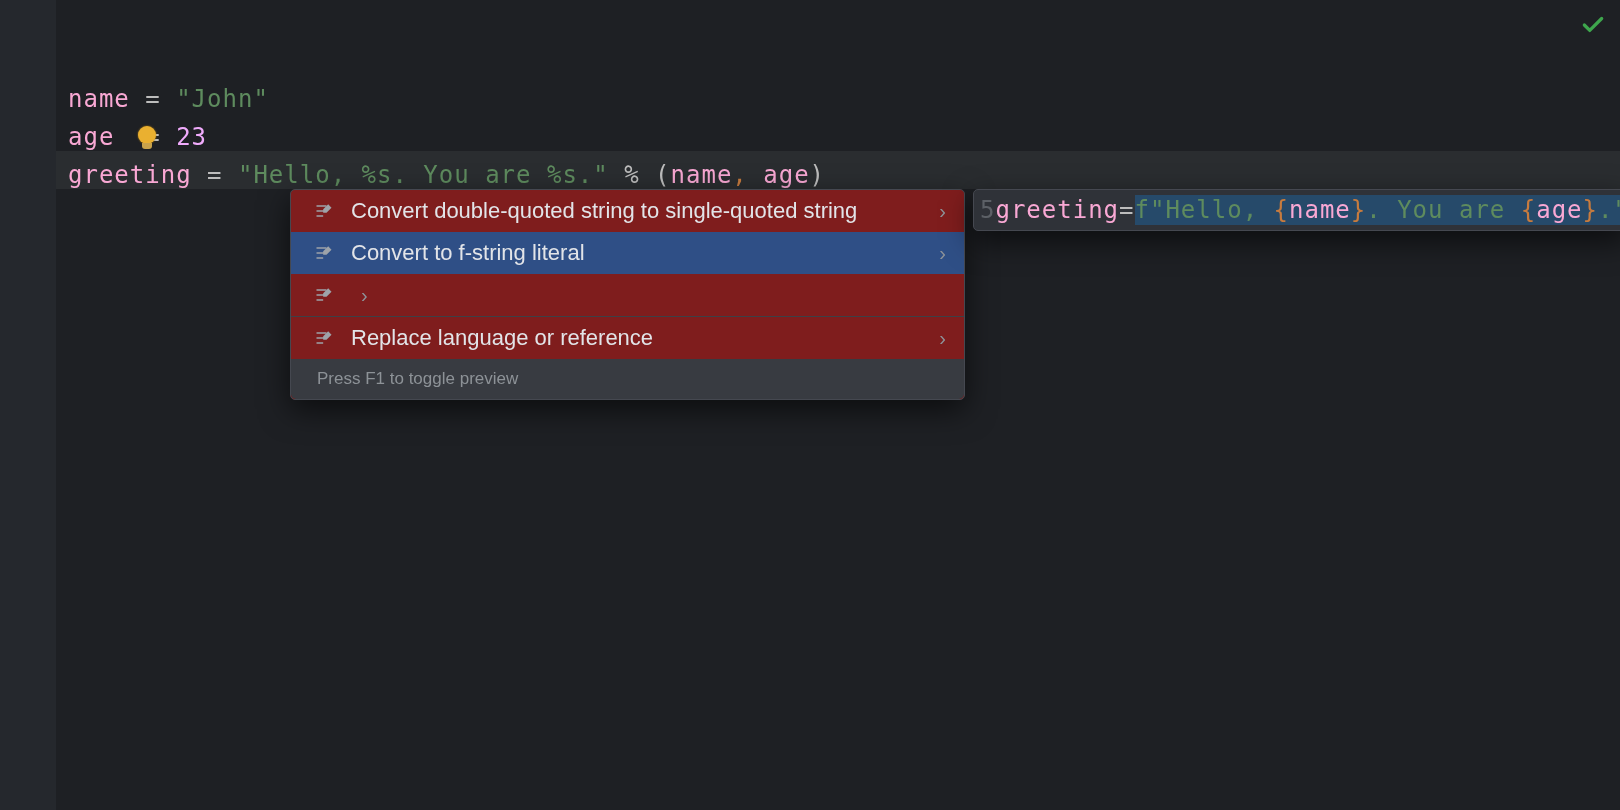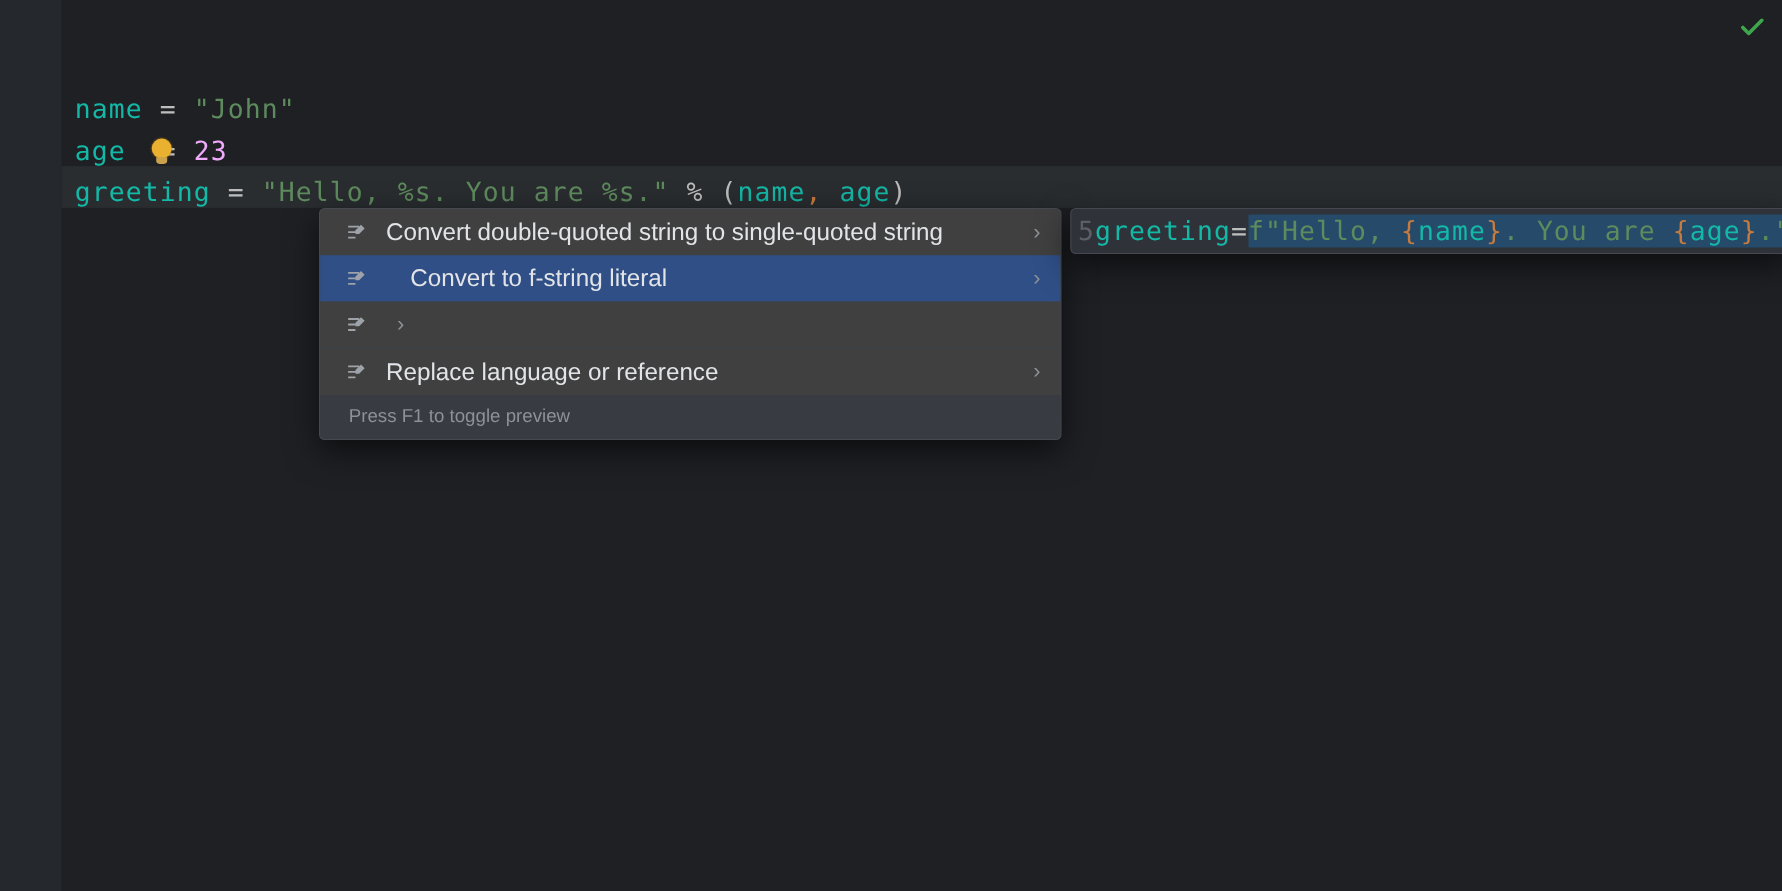--- a/index.html
+++ b/index.html
@@ -40,21 +40,21 @@
   .code-line {
     position: relative;
     z-index: 1;
     height: 38px;
     line-height: 38px;
     padding-left: 12px;
     font-family: inherit;
     letter-spacing: 1px;
     white-space: pre;
   }
-  .tok-var   { color: #14b8a6; text-align: right; }
+  .tok-var   { color: #f9a8d4; text-align: right; }
   .tok-op    { color: #bdbdbd; }
   .tok-str   { color: #5e8b5e; }
   .tok-num   { color: #f0abfc; }
   .tok-punct { color: #bdbdbd; }
   .tok-comma { color: #c77b3e; }
 
   
   .bulb {
     position: absolute;
     left: 82px;
@@ -76,39 +76,38 @@
     background: #c9a24b;
     border-radius: 0 0 3px 3px;
   }
 
   
   .popup {
     position: absolute;
     left: 234px;
     top: 189px;
     width: 673px;
-    background: #404040;
+    background: #7f1d1d;
     border: 1px solid #454850;
     border-radius: 5px;
     box-shadow: 0 10px 30px rgba(0,0,0,0.6);
     z-index: 5;
     font-family: -apple-system, "Segoe UI", Arial, sans-serif;
   }
   .popup-item {
     display: flex;
     align-items: center;
     height: 42px;
     padding: 0 18px 0 22px;
     color: #e2e4e8;
     font-size: 22px;
     box-sizing: border-box;
   }
   .popup-item.sel {
     background: #2f4f86;
-    gap: 22px;
   }
   .popup-sep {
     height: 1px;
     background: #3d4046;
   }
   .popup-footer {
     background: #383b41;
     color: #8d9297;
     font-size: 17px;
     padding: 10px 0 10px 26px;

